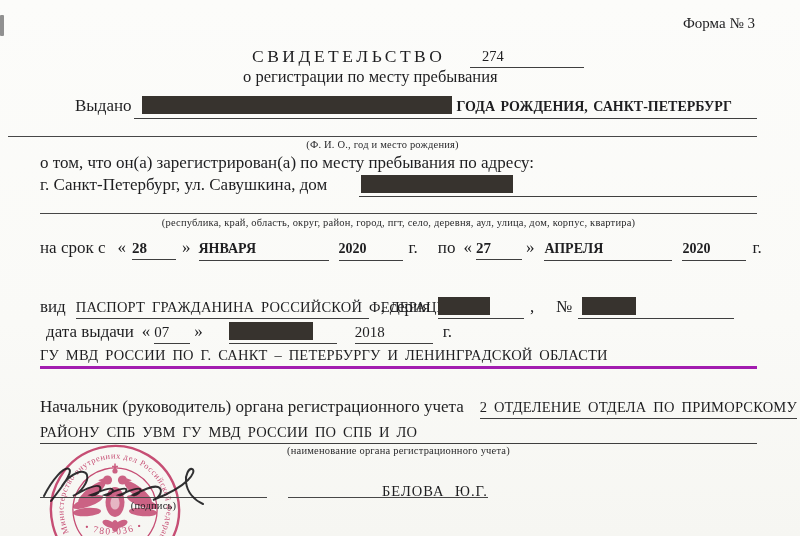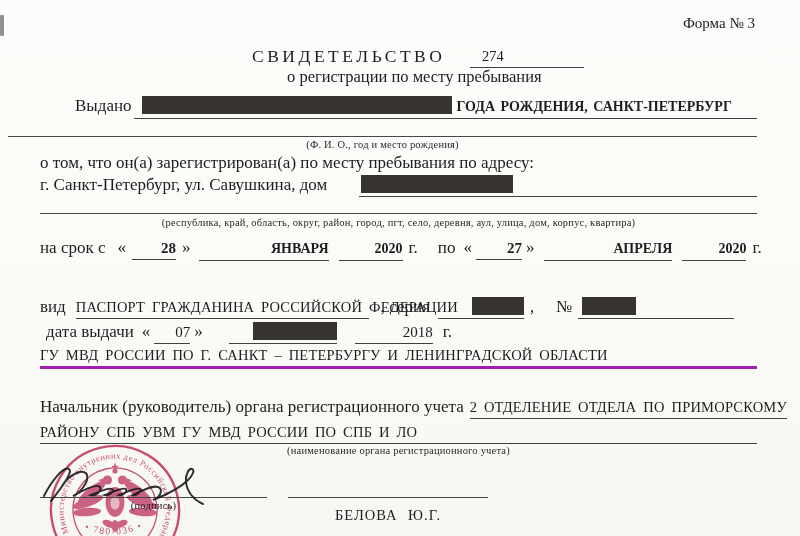--- a/index.html
+++ b/index.html
@@ -5,21 +5,21 @@
   html,body{margin:0;padding:0;}
   body{
     width:800px;height:536px;overflow:hidden;
     background:linear-gradient(180deg,#fcfcfa 0%,#fafaf7 60%,#f6f6f2 100%);
     font-family:"Liberation Serif","DejaVu Serif",serif;
     color:#1e1e20;
   }
   .page{position:relative;width:800px;height:536px;}
   .row{position:absolute;white-space:nowrap;font-size:17px;line-height:22px;}
   .flexrow{display:flex;align-items:baseline;}
-  .u{display:inline-block;border-bottom:1px solid #3f3f3f;text-align:right;}
+  .u{display:inline-block;border-bottom:1px solid #3f3f3f;text-align:left;}
   .uline{position:absolute;border-top:1px solid #474747;}
   .cap{position:absolute;font-size:10.5px;line-height:12px;text-align:center;color:#2a2a2c;letter-spacing:.2px;}
   .redact{display:inline-block;background:#37332e;height:18px;vertical-align:-3px;}
   .caps{font-size:14.5px;word-spacing:3px;letter-spacing:.2px;}
   .bcaps{font-size:14px;font-weight:bold;word-spacing:2px;}
   .bval{font-size:14px;font-weight:bold;}
   .small-num{font-size:14.5px;}
   .label{white-space:nowrap;text-align:center;}
   .fieldfill{flex:1;border-bottom:1px solid #3f3f3f;white-space:nowrap;}
   .artifact{position:absolute;background:#6e6e6e;opacity:.75;border-radius:1px;}
@@ -35,21 +35,21 @@
 <div class="page">
 
   <div class="artifact" style="left:0;top:15px;width:4px;height:21px;"></div>
 
   <div class="row" style="left:683px;top:12px;font-size:15px;">Форма № 3</div>
 
   <div class="row title-main" style="left:252px;top:45px;">СВИДЕТЕЛЬСТВО</div>
   <div class="row" style="left:470px;top:45px;">
     <span class="u small-num" style="width:102px;text-align:left;padding-left:12px;">274</span>
   </div>
-  <div class="row subtitle" style="left:243px;top:66px;margin-left:44px;">о регистрации по месту пребывания</div>
+  <div class="row subtitle" style="left:243px;top:66px;">о регистрации по месту пребывания</div>
 
   <div class="row flexrow" style="left:75px;top:95px;right:43px;">
     <span class="label">Выдано</span>
     <span class="fieldfill" style="margin-left:2px;"><span class="redact" style="margin-left:8px;width:310px;"></span><span class="bcaps" style="margin-left:5px;">ГОДА РОЖДЕНИЯ, САНКТ-ПЕТЕРБУРГ</span></span>
   </div>
   <div class="uline" style="left:8px;top:136px;width:749px;"></div>
   <div class="cap" style="left:8px;top:139px;width:749px;">(Ф. И. О., год и место рождения)</div>
 
   <div class="row" style="left:40px;top:152px;">о том, что он(а) зарегистрирован(а) по месту пребывания по адресу:</div>
 
@@ -72,21 +72,21 @@
   <div class="row" style="left:46px;top:321px;">
     <span>дата выдачи</span><span style="margin-left:8px;">«</span><span class="u" style="width:36px;margin-left:4px;font-size:15px;">07</span><span style="margin-left:4px;">»</span><span class="u" style="width:108px;margin-left:26px;"><span class="redact" style="width:84px;"></span></span><span class="u" style="width:78px;margin-left:18px;font-size:15px;">2018</span><span style="margin-left:10px;">г.</span>
   </div>
 
   <div class="row" style="left:40px;top:344px;width:717px;border-bottom:3px solid #a21caf;">
     <span class="caps">ГУ МВД РОССИИ ПО Г. САНКТ – ПЕТЕРБУРГУ И ЛЕНИНГРАДСКОЙ ОБЛАСТИ</span>
   </div>
 
   <div class="row flexrow" style="left:40px;top:396px;right:43px;">
     <span class="label">Начальник (руководитель) органа регистрационного учета</span>
-    <span class="fieldfill caps" style="margin-left:6px;text-align:center;">2 ОТДЕЛЕНИЕ ОТДЕЛА ПО ПРИМОРСКОМУ</span>
+    <span class="fieldfill caps" style="margin-left:16px;text-align:center;">2 ОТДЕЛЕНИЕ ОТДЕЛА ПО ПРИМОРСКОМУ</span>
   </div>
   <div class="row" style="left:40px;top:421px;width:717px;border-bottom:1px solid #3f3f3f;">
     <span class="caps">РАЙОНУ СПБ УВМ ГУ МВД РОССИИ ПО СПБ И ЛО</span>
   </div>
   <div class="cap" style="left:40px;top:445px;width:717px;">(наименование органа регистрационного учета)</div>
 
   <svg class="stamp-svg" style="left:45px;top:440px;" width="140" height="140" viewBox="0 0 140 140" color="#c2406a">
     <defs>
       <path id="ringPath" d="M 70 18.5 a 51.5 51.5 0 1 1 -0.05 0"></path>
       <path id="numPath" d="M 32 86 Q 68 104 106 84"></path>
@@ -125,16 +125,16 @@
     </text>
   </svg>
 
   <svg class="sig-svg" style="left:38px;top:460px;" width="210" height="46" viewBox="0 0 210 46">
     <path d="M6 36 C14 20 26 6 31 9 C36 12 20 32 13 41 M24 26 C32 13 47 8 49 15 C51 22 42 33 35 36 C47 29 59 23 62 27 C64 31 58 36 53 35 C61 32 71 27 74 29 C77 31 71 36 67 35 C75 32 85 27 88 29 C90 31 85 36 81 35 C89 32 99 27 102 29 C104 31 99 36 95 35 C103 31 114 25 120 27 C126 29 122 38 115 40 C128 35 143 27 150 20 C155 15 157 10 154 9 C151 8 147 15 148 22 C149 32 156 40 165 44" fill="none" stroke="#1b1b1d" stroke-width="2" stroke-linecap="round" opacity="0.9"></path>
   </svg>
 
   <div class="uline z3" style="left:40px;top:497px;width:227px;"></div>
   <div class="cap z6" style="left:40px;top:500px;width:227px;color:#1d1d1f;">(подпись)</div>
 
-  <div class="row" style="left:288px;top:504px;width:200px;text-align:center;font-size:14.5px;letter-spacing:1px;word-spacing:6px;">БЕЛОВА Ю.Г.</div>
+  <div class="row" style="left:288px;top:480px;width:200px;text-align:right;font-size:14.5px;letter-spacing:1px;word-spacing:6px;">БЕЛОВА Ю.Г.</div>
   <div class="uline" style="left:288px;top:497px;width:200px;"></div>
 
 </div>
 
 </body></html>

